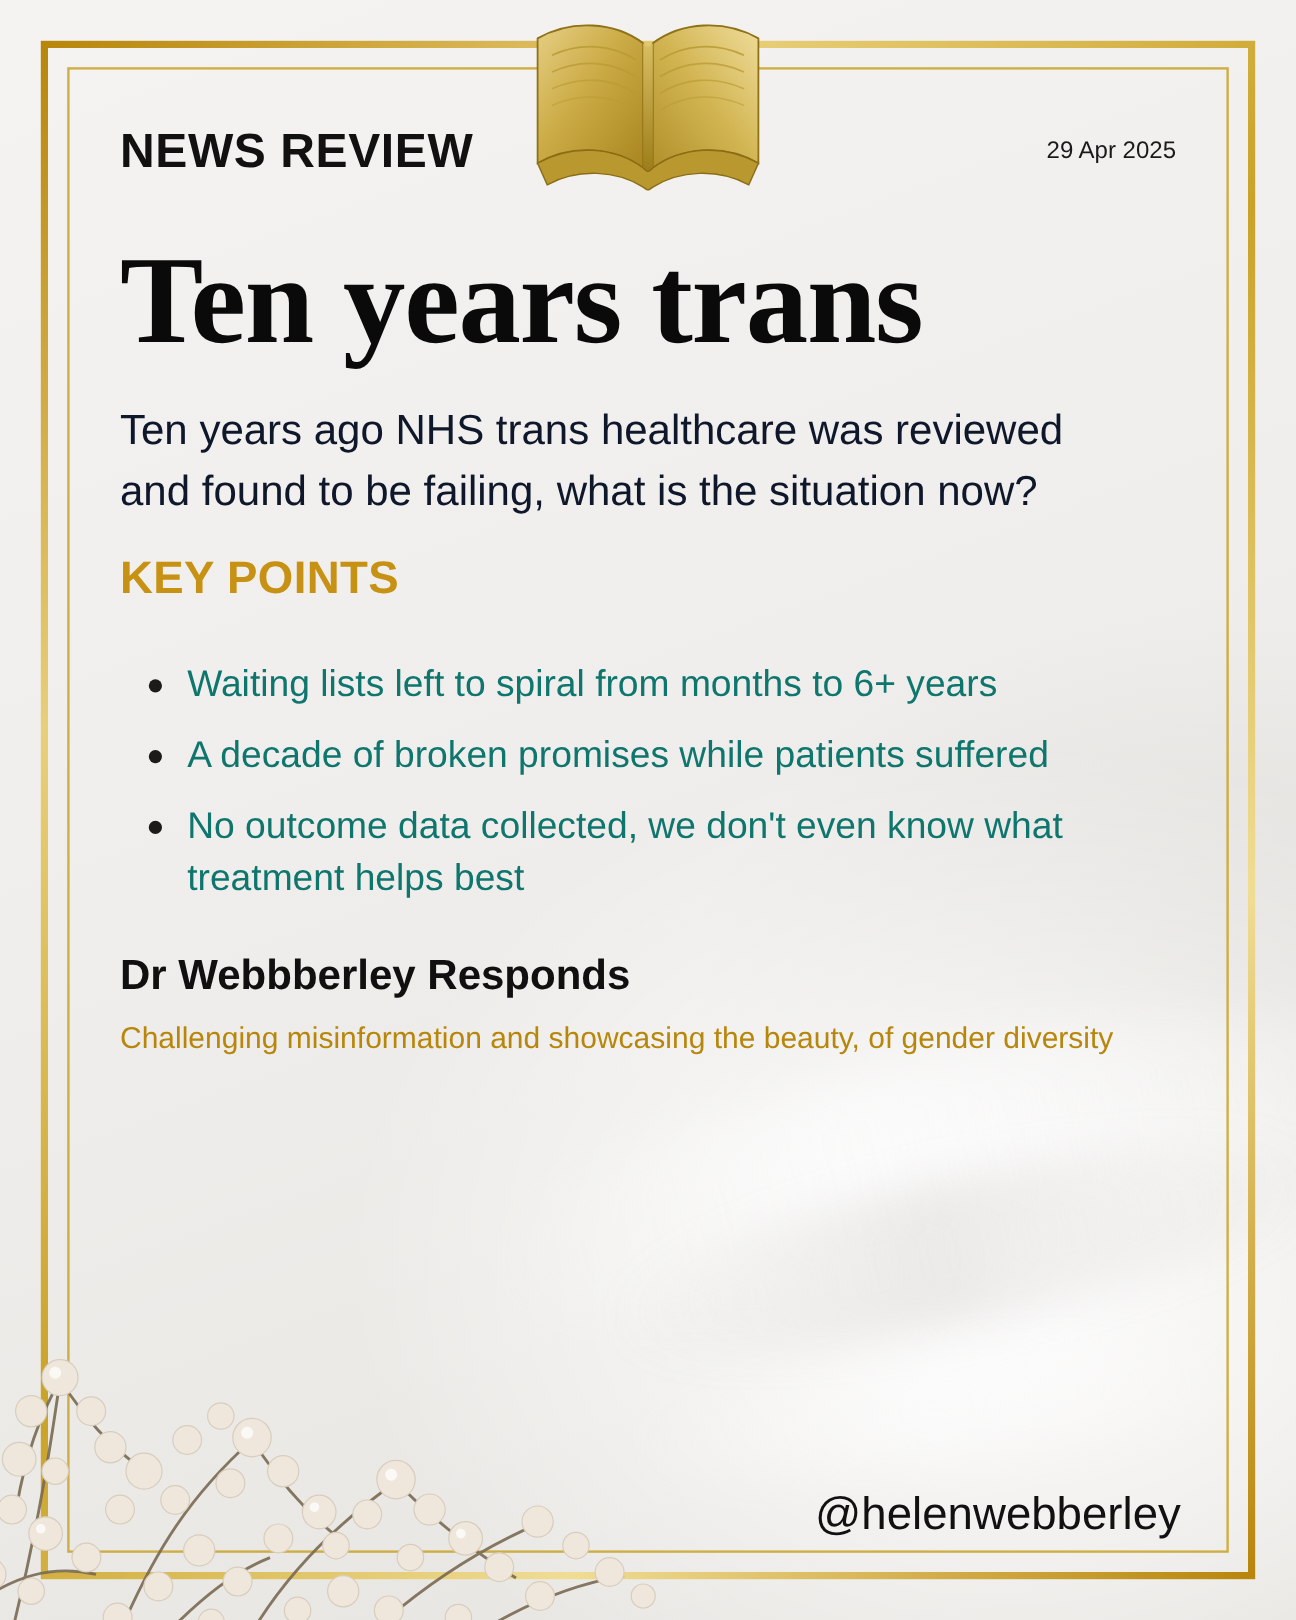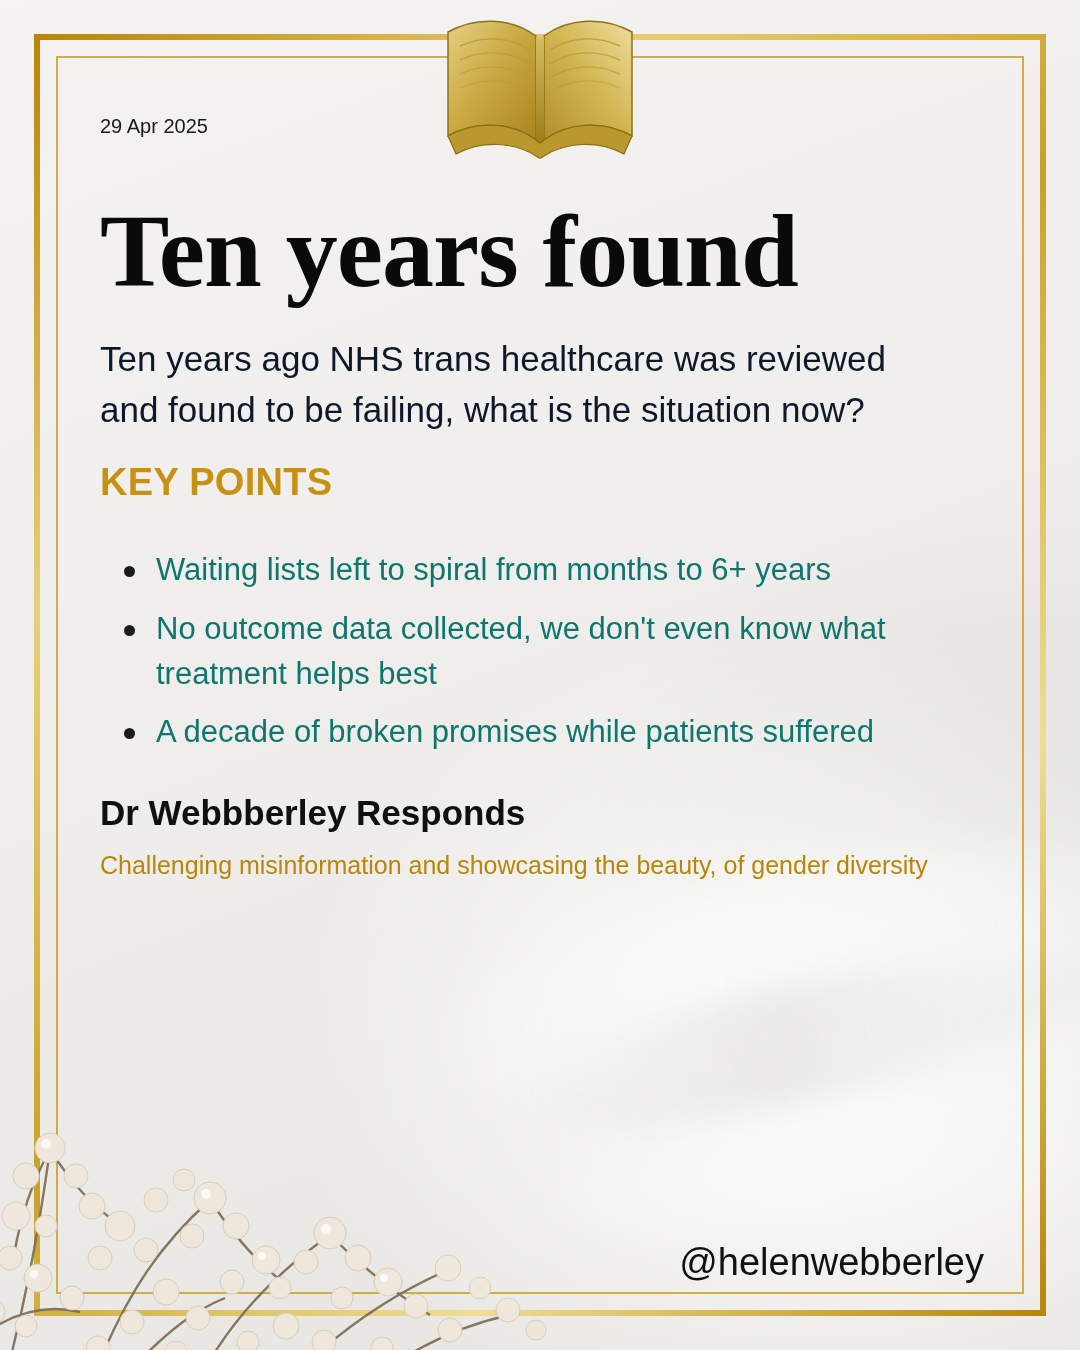--- a/index.html
+++ b/index.html
@@ -229,31 +229,32 @@
     <path d="M184 58 C160 47, 134 49, 114 62" fill="none" stroke="#b99a33" stroke-width="1.4" opacity="0.75"></path>
     <path d="M184 72 C160 61, 134 63, 114 76" fill="none" stroke="#b99a33" stroke-width="1.4" opacity="0.65"></path>
     <path d="M184 86 C160 75, 134 77, 114 90" fill="none" stroke="#b99a33" stroke-width="1.4" opacity="0.55"></path>
 
     <path d="M100 34 C104 38, 104 38, 108 34 L108 138 C104 142, 104 142, 100 138 Z" fill="url(#goldSpine)"></path>
 
     <path d="M12 134 C40 118, 76 120, 100 138 C104 142, 104 142, 108 138 C132 120, 168 118, 196 134 L188 152 C162 138, 130 140, 108 154 C104 157, 104 157, 100 154 C78 140, 46 138, 20 152 Z" fill="#b9992f" stroke="#8a6d14" stroke-width="1.2"></path>
   </svg>
 
   <div class="header">
+    <div class="kicker">NEWS REVIEW</div>
     <div class="date">29 Apr 2025</div>
   </div>
 
   <div class="content">
-    <h1 class="headline">Ten years found</h1>
+    <h1 class="headline">Ten years trans</h1>
     <p class="standfirst">Ten years ago NHS trans healthcare was reviewed and found to be failing, what is the situation now?</p>
     <h2 class="keypoints-title">KEY POINTS</h2>
     <ul class="points">
       <li>Waiting lists left to spiral from months to 6+ years</li>
+      <li>A decade of broken promises while patients suffered</li>
       <li>No outcome data collected, we don't even know what treatment helps best</li>
-      <li>A decade of broken promises while patients suffered</li>
     </ul>
     <div class="byline">Dr Webbberley Responds</div>
     <div class="tagline">Challenging misinformation and showcasing the beauty, of gender diversity</div>
   </div>
 
   <svg class="flowers" viewBox="0 0 660 330">
     <g stroke="#7a6a52" stroke-width="2.4" fill="none" opacity="0.9">
       <path d="M30 330 C50 250, 60 190, 70 120"></path>
       <path d="M70 120 C90 150, 110 175, 140 195"></path>
       <path d="M70 120 C50 155, 40 190, 34 225"></path>

